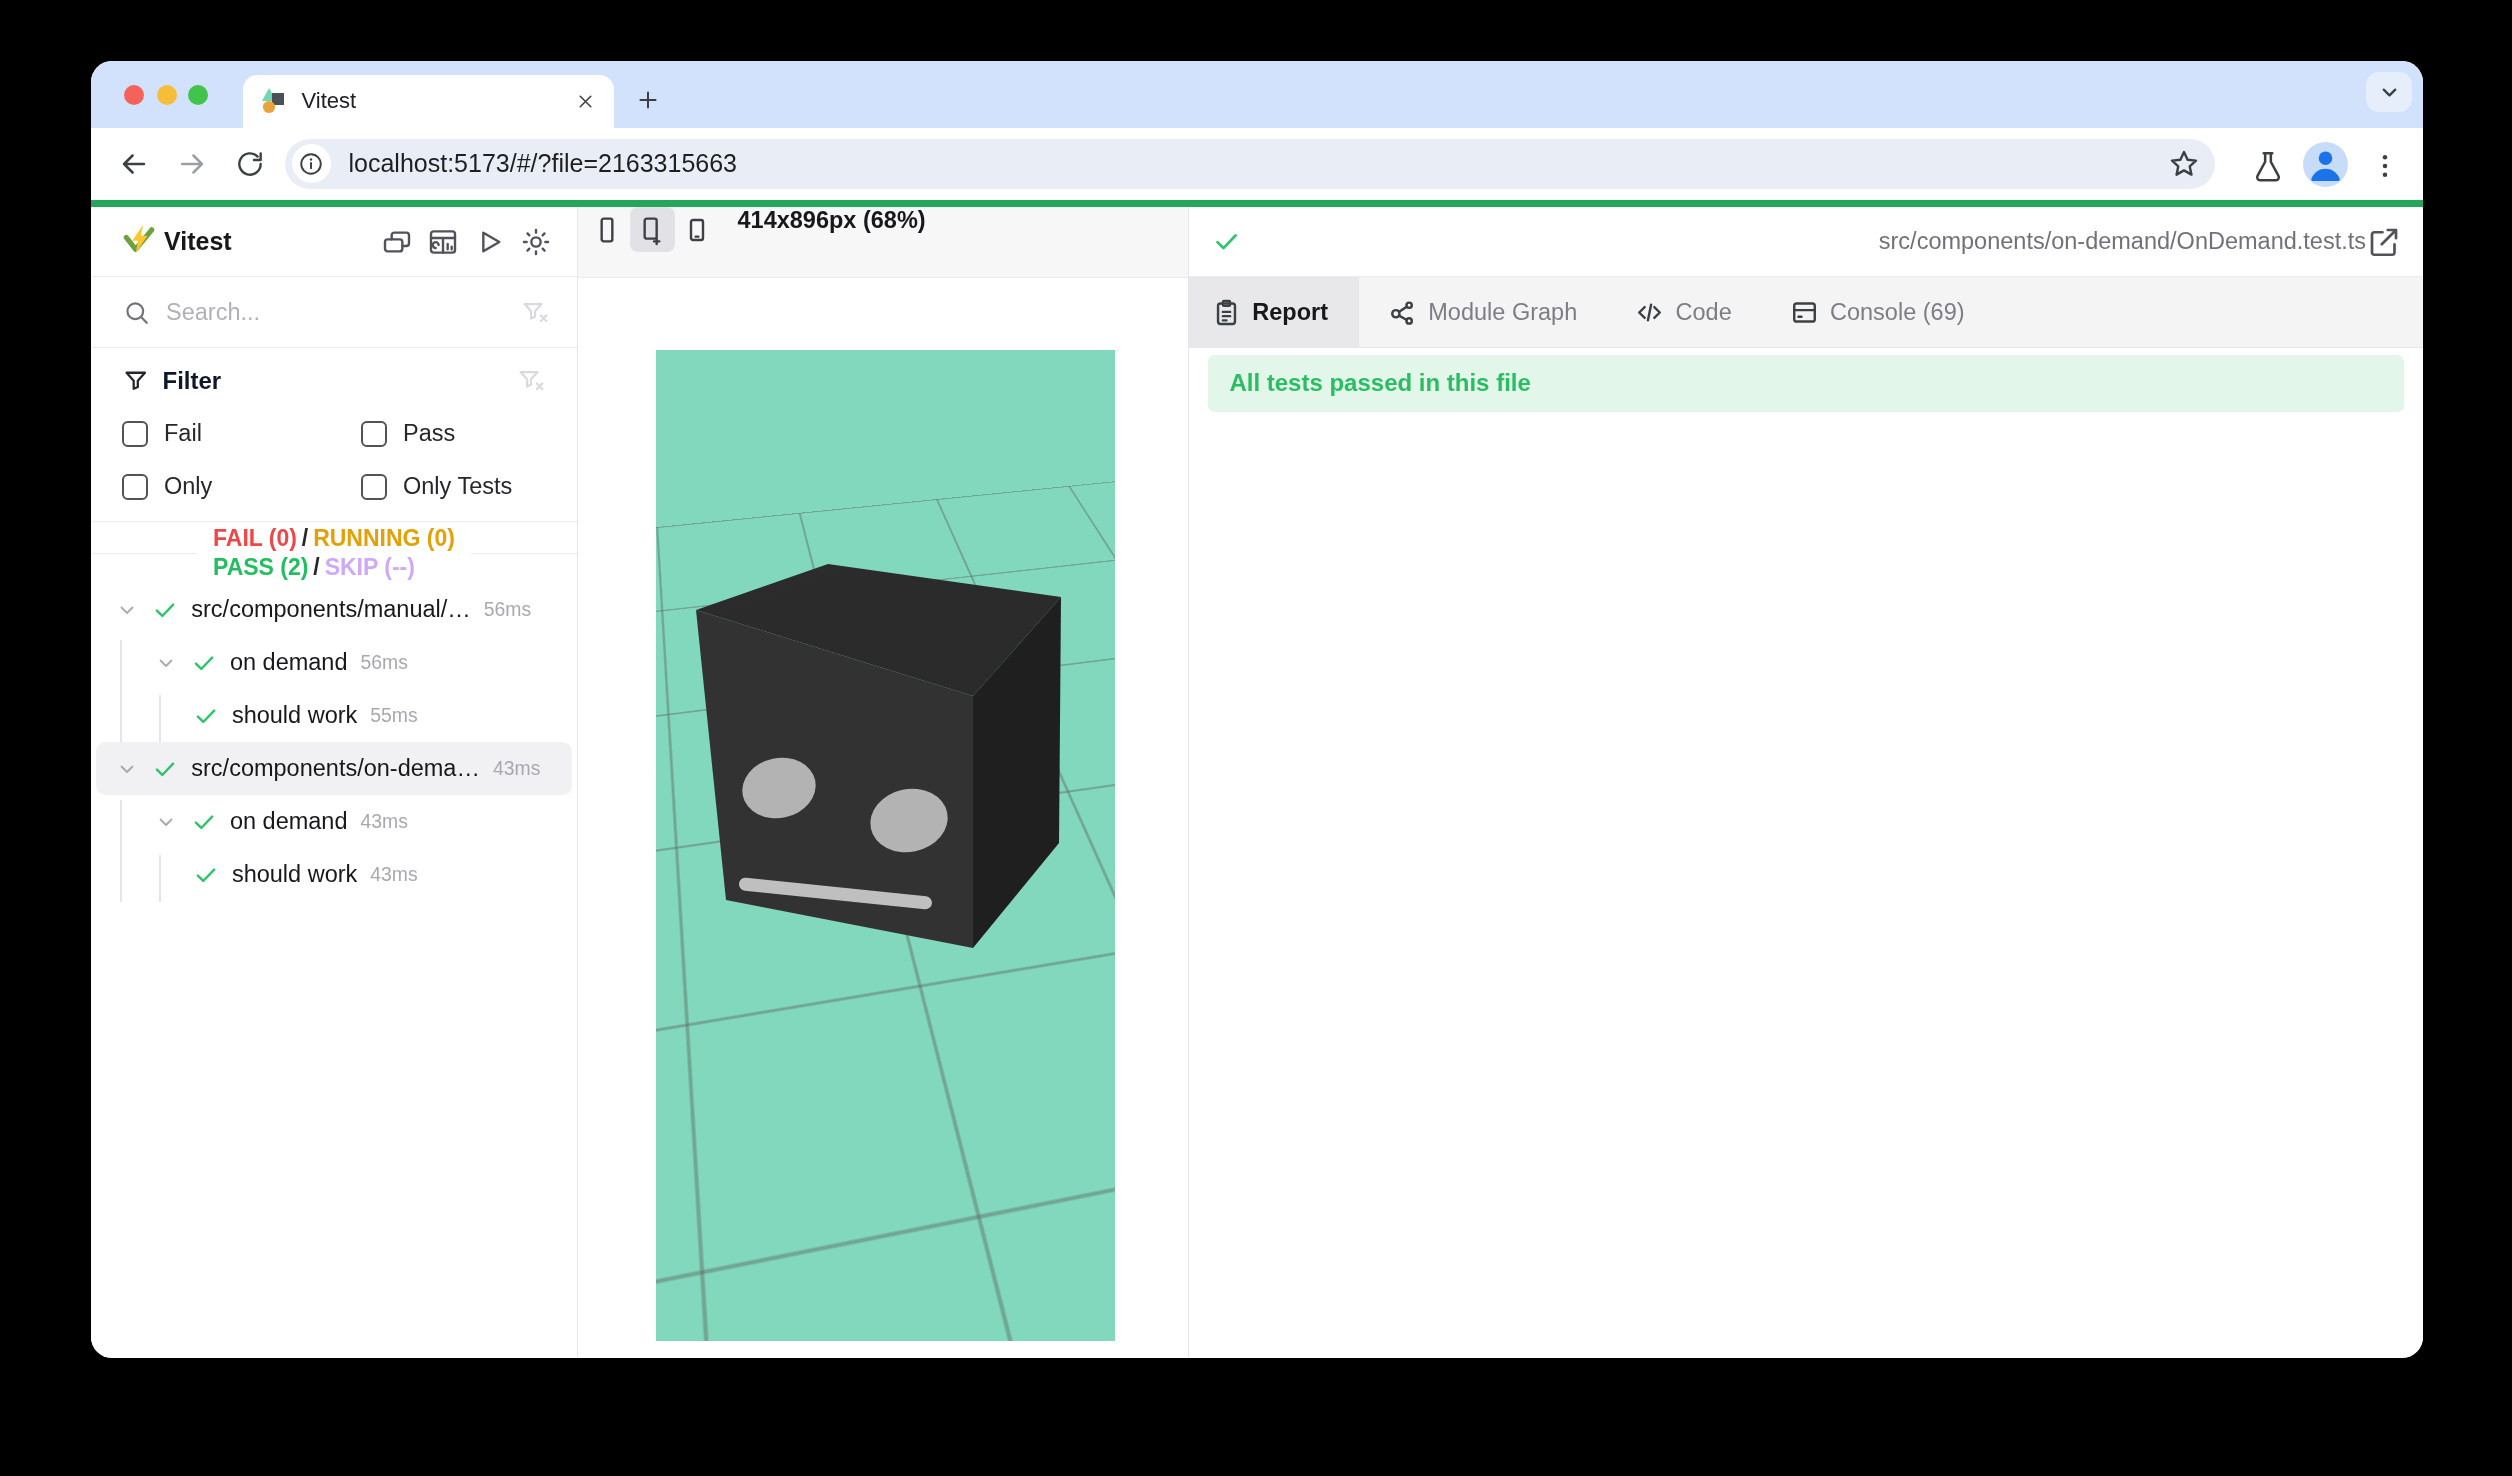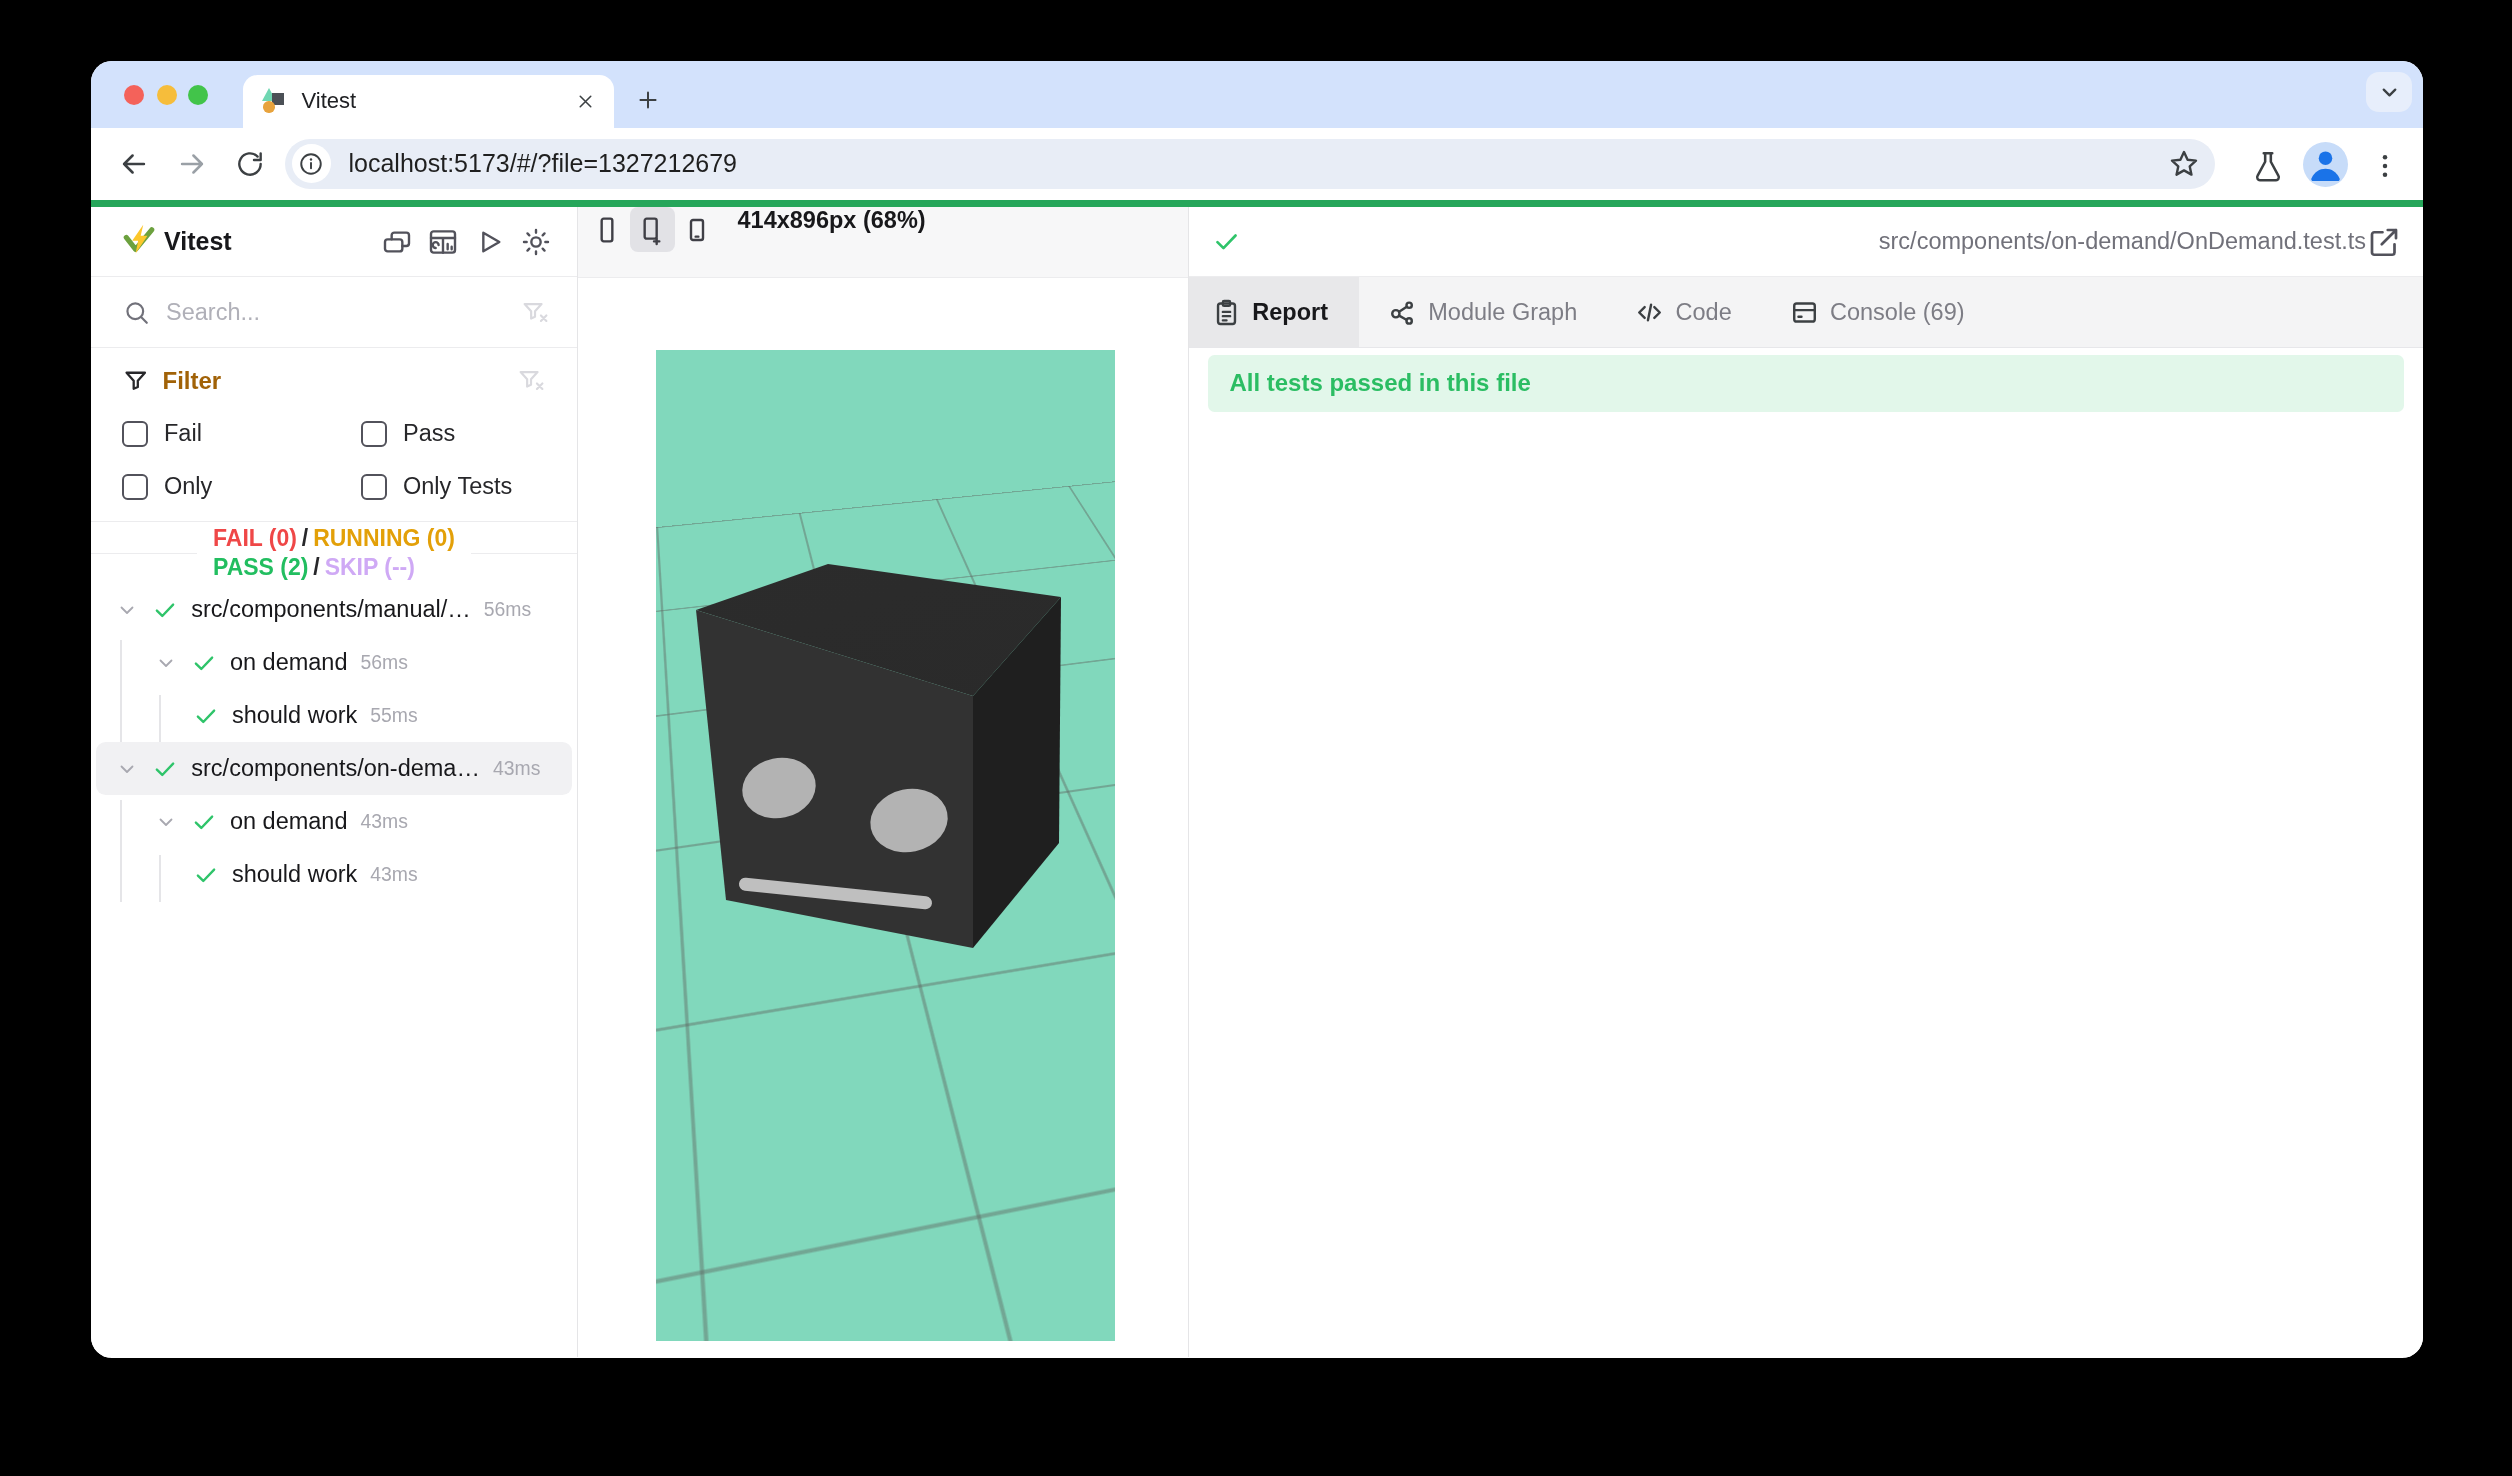--- a/index.html
+++ b/index.html
@@ -41,21 +41,21 @@
   #vitest-logo{margin-left:31px;margin-right:8px;}
   .hicons{margin-left:auto;margin-right:23px;display:flex;gap:10.5px;}
   .hicons .iconbtn{width:36px;height:36px;color:#52525b;}
   #searchrow{height:71px;border-bottom:1.6px solid #ececee;display:flex;align-items:center;box-sizing:border-box;}
   #searchrow input{border:none;outline:none;background:transparent;font-size:23.5px;color:#27272a;
     font-family:"Liberation Sans",sans-serif;flex:1;margin-left:13px;}
   #searchrow input::placeholder{color:#b0b0b8;}
   .faint{color:#d9d9de;}
   #filterblock{height:174px;border-bottom:1.6px solid #ececee;box-sizing:border-box;padding-top:13px;}
   #filterblock .frow{display:flex;align-items:center;height:39px;padding:0 31px;}
-  #filterblock .ftitle{font-size:24px;font-weight:700;color:#a16207;margin-left:13px;}
+  #filterblock .ftitle{font-size:24px;font-weight:700;color:#0f172a;margin-left:13px;}
   .optgrid{display:grid;grid-template-columns:239px 1fr;padding:4.9px 31px 0 31px;row-gap:11.3px;}
   .opt{display:flex;align-items:flex-end;height:42px;}
   .cb{width:26px;height:26px;border:2.4px solid #52525b;border-radius:5.7px;box-sizing:border-box;}
   .opt .olabel{font-size:23.5px;color:#27272a;margin-left:16px;}
   #summary{height:61px;position:relative;text-align:center;}
   #summary::before{content:"";position:absolute;left:0;right:0;top:50%;height:1.6px;background:#ececee;}
   #summary .box{position:relative;display:inline-block;background:#fff;padding:0 16px;text-align:left;
     font-size:23px;font-weight:700;line-height:29px;margin-top:1.6px;}
   .c-fail{color:#ef4747;} .c-run{color:#e3a008;} .c-pass{color:#22be60;} .c-skip{color:#cfa9f5;}
   .c-slash{color:#27272a;padding:0 4.9px;}
@@ -154,21 +154,21 @@
         </svg>
       </span>
     <div id="urlbar" class="abs">
       <span class="circ">
         <svg class="i" width="26" height="26" viewBox="0 0 24 24">
             <circle cx="12" cy="12" r="9"></circle>
             <path d="M12 11v5"></path>
             <circle cx="12" cy="7.8" r="1.1" fill="currentColor" stroke="none"></circle>
           </svg>
         </span>
-      <span id="urltext">localhost:5173/#/?file=1327212679</span>
+      <span id="urltext">localhost:5173/#/?file=2163315663</span>
       <span class="iconbtn" style="width:39px;height:39px;margin-right:11.3px;">
         <svg class="i" width="32" height="32" viewBox="0 0 24 24">
             <path d="M12 3l2.7 5.8 6.3.7-4.7 4.3 1.3 6.2-5.6-3.2-5.6 3.2 1.3-6.2L3 9.5l6.3-.7z"></path>
           </svg>
         </span>
     </div>
     <span class="abs iconbtn" style="left:2157px;top:18px;width:39px;height:39px;">
       <svg class="i" width="34" height="34" viewBox="0 0 24 24">
           <path d="M9 3h6M10 3v6L4.6 19a2 2 0 0 0 1.9 3h11a2 2 0 0 0 1.9-3L14 9V3"></path>
         </svg>

